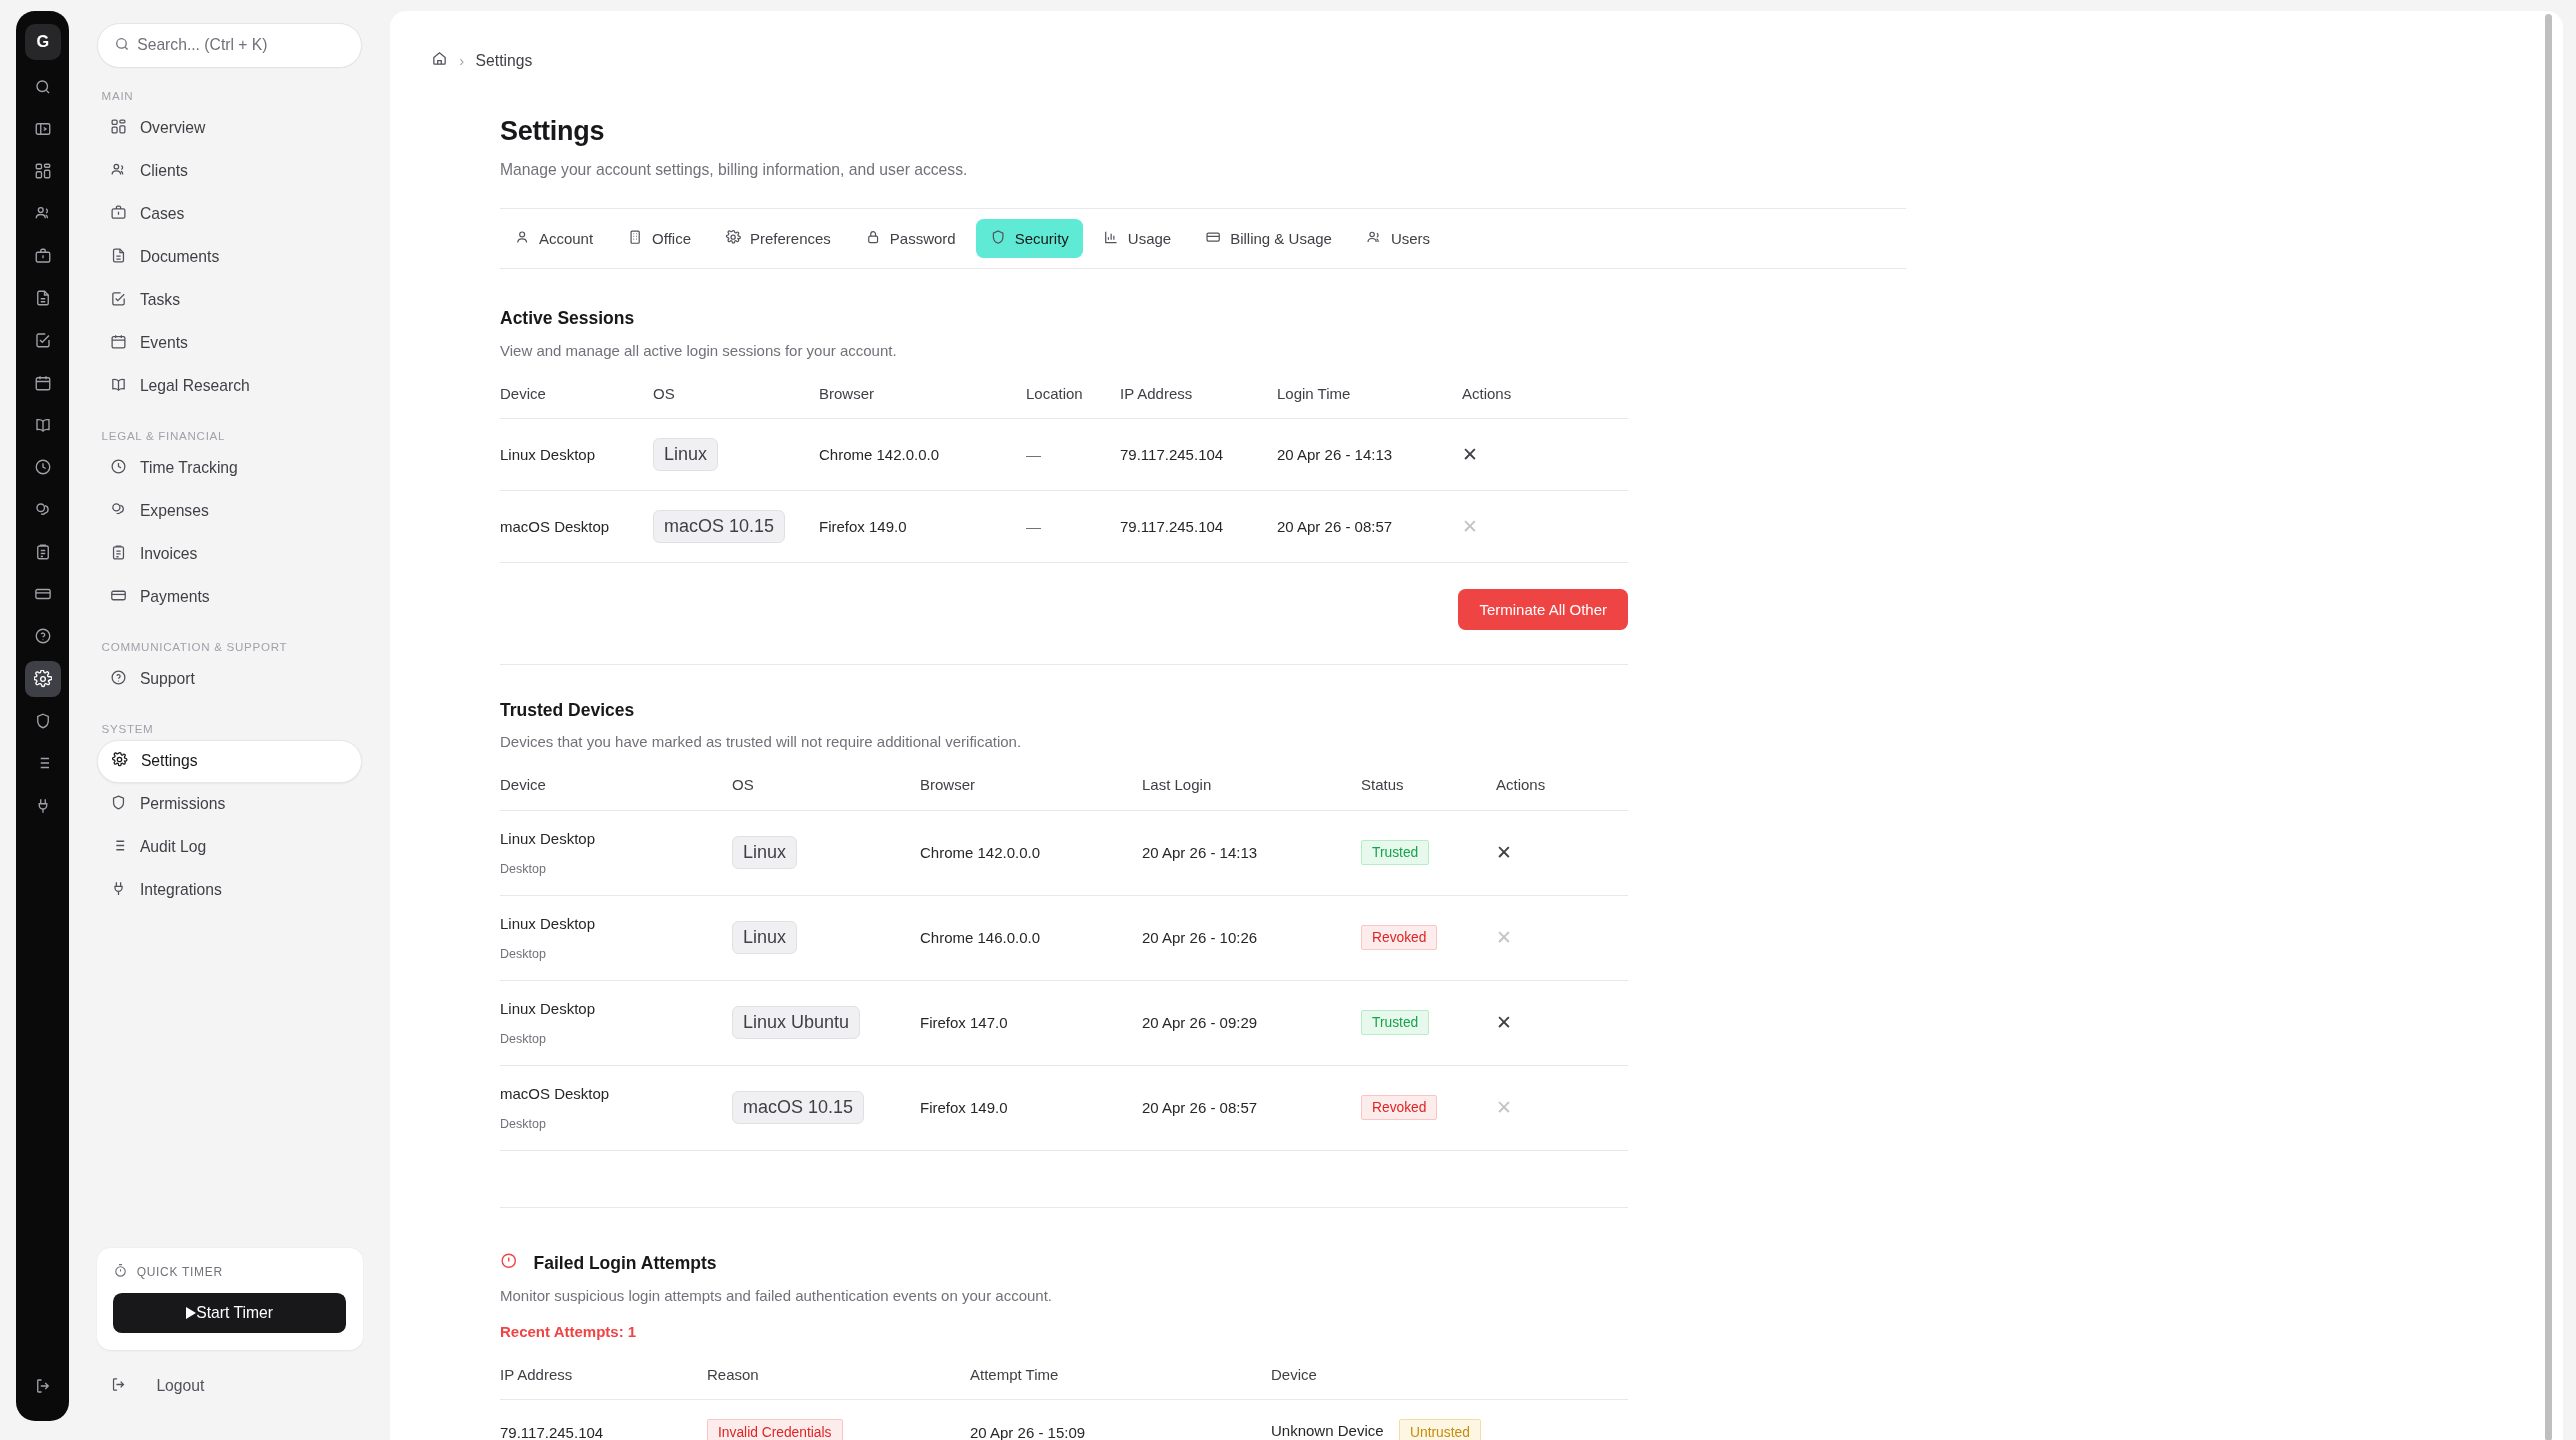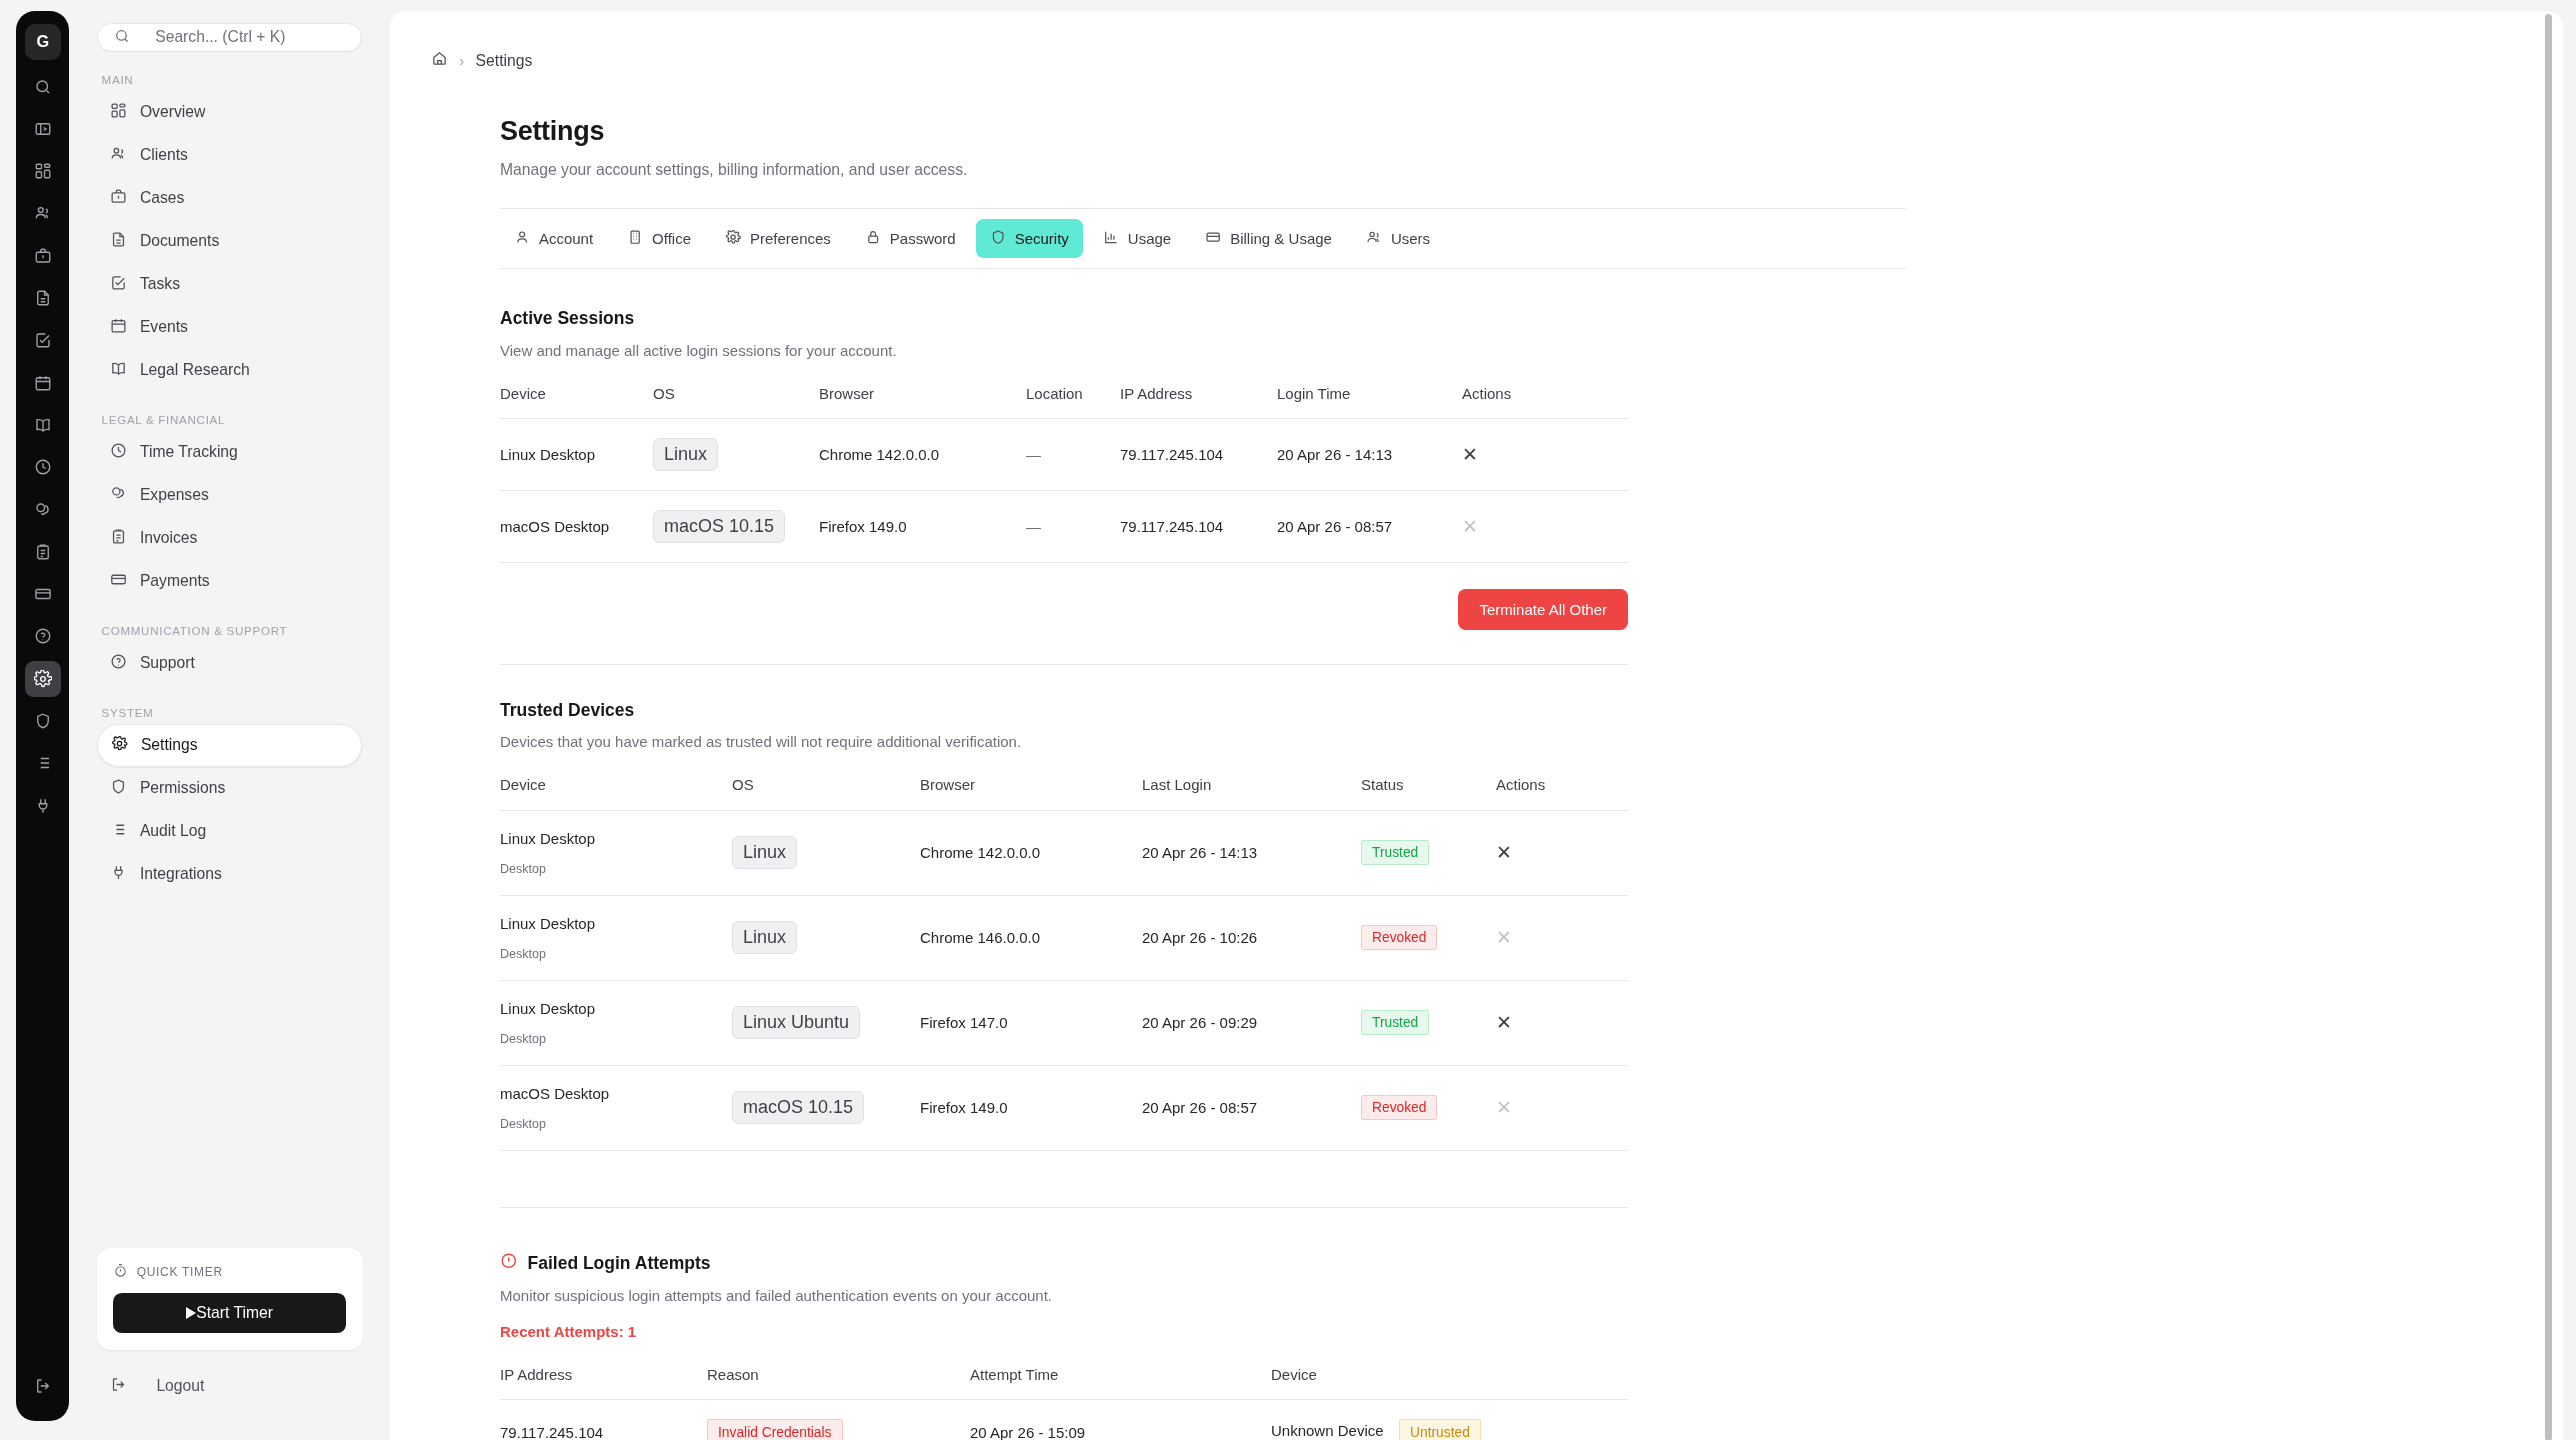--- a/index.html
+++ b/index.html
@@ -39,23 +39,23 @@
   .rail-bottom { margin-bottom: 17.5px; }
 
   
   .sidebar {
     position: absolute; left: 69px; top: 0;
     width: 321px; height: 1441px;
     background: #f4f4f5;
     padding: 22.6px 27.6px 0 27.6px;
   }
   .search-box {
-    height: 29px; background: #fff;
+    height: 45px; background: #fff;
     border: 0.6px solid #e4e4e7; border-radius: 626px;
-    display: flex; align-items: center; gap: 25px;
+    display: flex; align-items: center; gap: 7px;
     padding: 0 16.3px;
     box-shadow: 0 0.6px 1.3px rgba(0,0,0,.04);
   }
   .search-box svg { width: 16.3px; height: 16.3px; color: #71717a; flex:none; }
   .search-ph { color: #71717a; font-size: 15.7px; }
 
   .nav-section { margin-top: 21px; }
   .nav-label {
     font-size: 11.6px; letter-spacing: 0.7px; color: #a1a1aa;
     font-weight: 500; padding-left: 5px; margin-bottom: 5px;
@@ -165,21 +165,21 @@
 
   .btn-danger {
     background: #ef4444; color: #fff; border: none; border-radius: 7.5px;
     padding: 12px 21px; font-size: 15px; font-weight: 500;
     font-family: "Liberation Sans", sans-serif;
   }
   .row-right { width: 1128px; display: flex; justify-content: flex-end; margin-top: 26px; }
 
   .divider { width: 1128px; height: 0.6px; background: #e8e8eb; margin: 34px 0 0 0; }
 
-  .sec-title-alert { display: flex; align-items: center; gap: 10px; }
+  .sec-title-alert { display: flex; align-items: center; gap: 16px; }
   .sec-title-alert svg { width: 17.5px; height: 17.5px; color: #ef4444; }
   .recent { color: #ef4444; font-size: 15px; font-weight: 700; margin-top: 19px; }
 
   .scrollbar {
     position: absolute; right: 24px; top: 13.8px;
     width: 7.5px; height: 1427px; background: #bfbfbf; border-radius: 5px;
   }
 </style>
 </head>
 <body>

